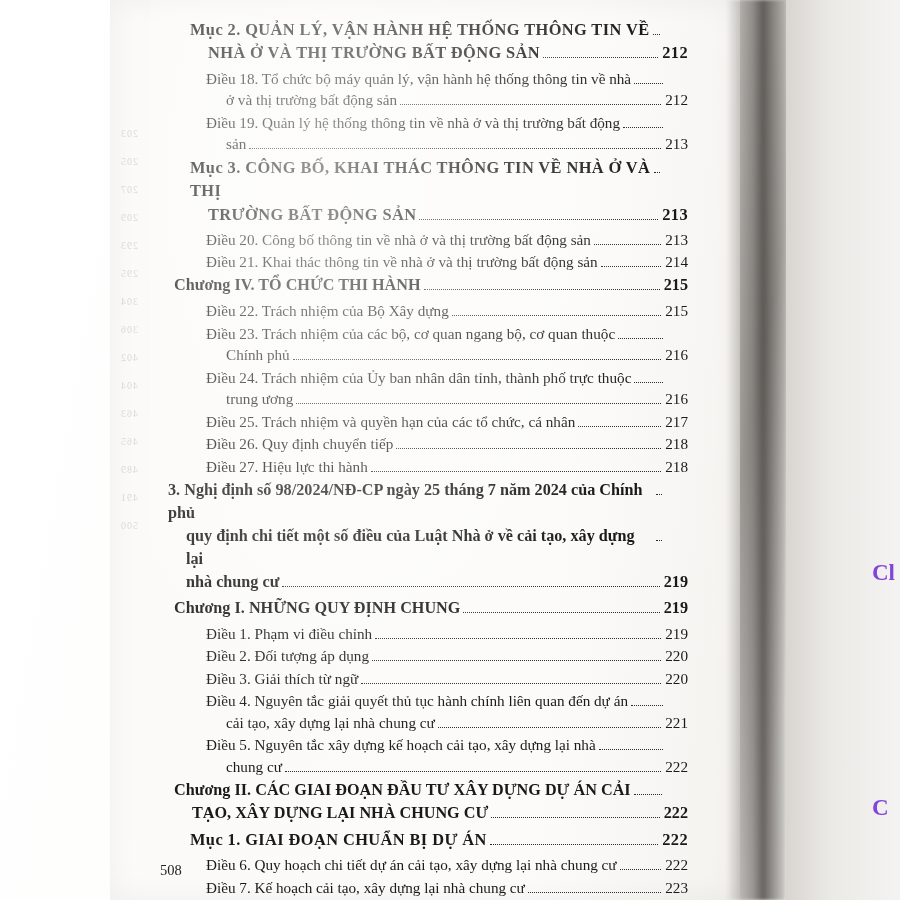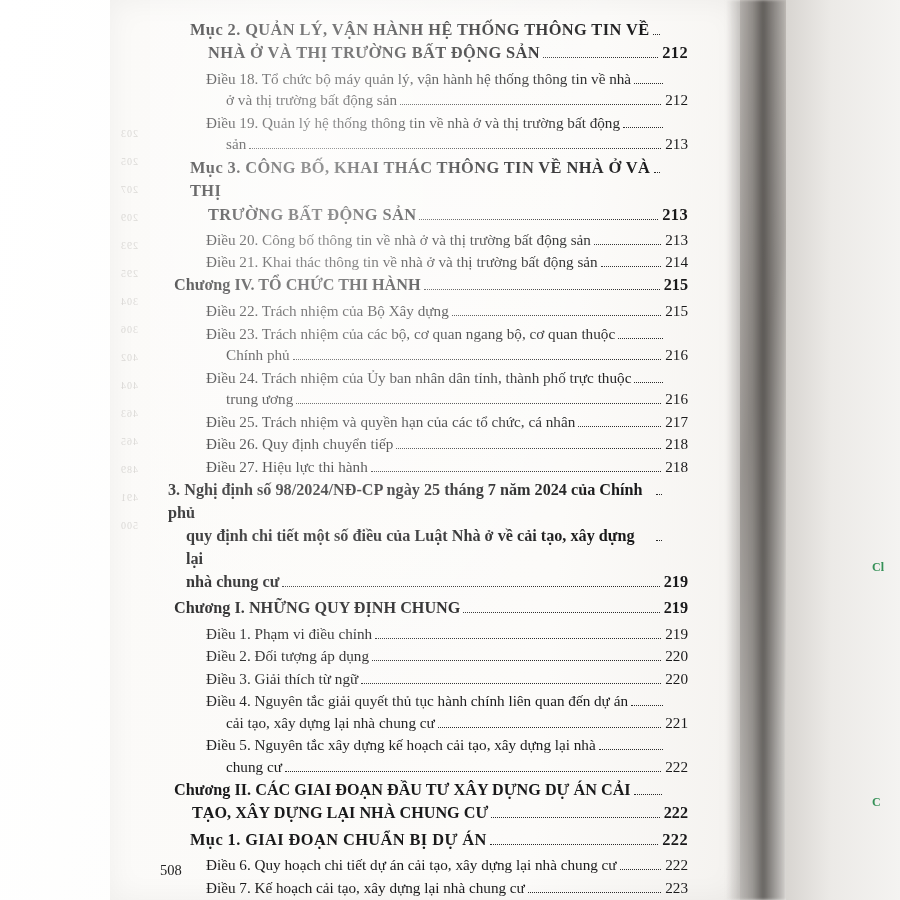--- a/index.html
+++ b/index.html
@@ -122,22 +122,22 @@
   .page-number {
     position: absolute;
     left: 160px;
     top: 862px;
     font-size: 14.5px;
     color: #232323;
     font-family: "Liberation Serif", serif;
   }
   .edge-letter {
     position: absolute;
-    color: #15803d;
-    font-size: 12px;
+    color: #6d28d9;
+    font-size: 23px;
     font-weight: bold;
     font-family: "Liberation Serif", serif;
     opacity: 0.85;
   }
   .edge-1 { left: 872px; top: 560px; }
   .edge-2 { left: 872px; top: 795px; }
   .glare {
     position: absolute;
     left: 150px; top: 0;
     width: 560px; height: 900px;

